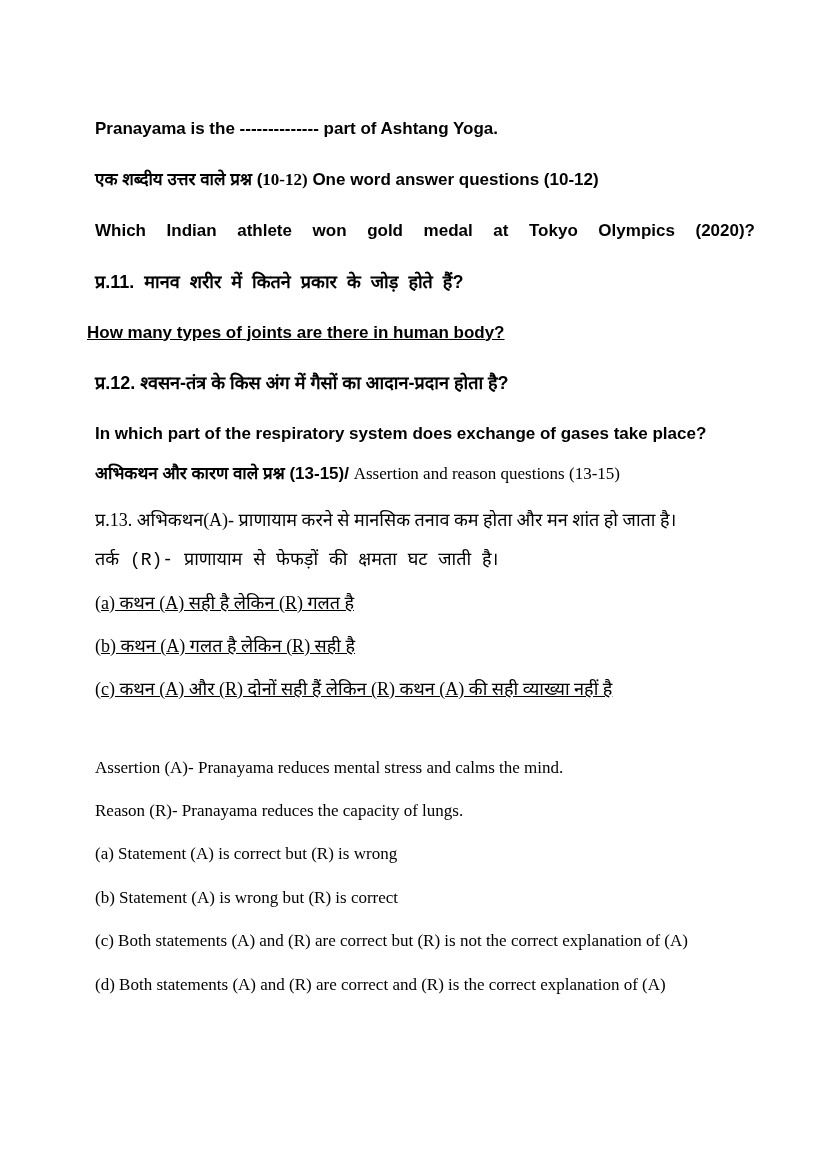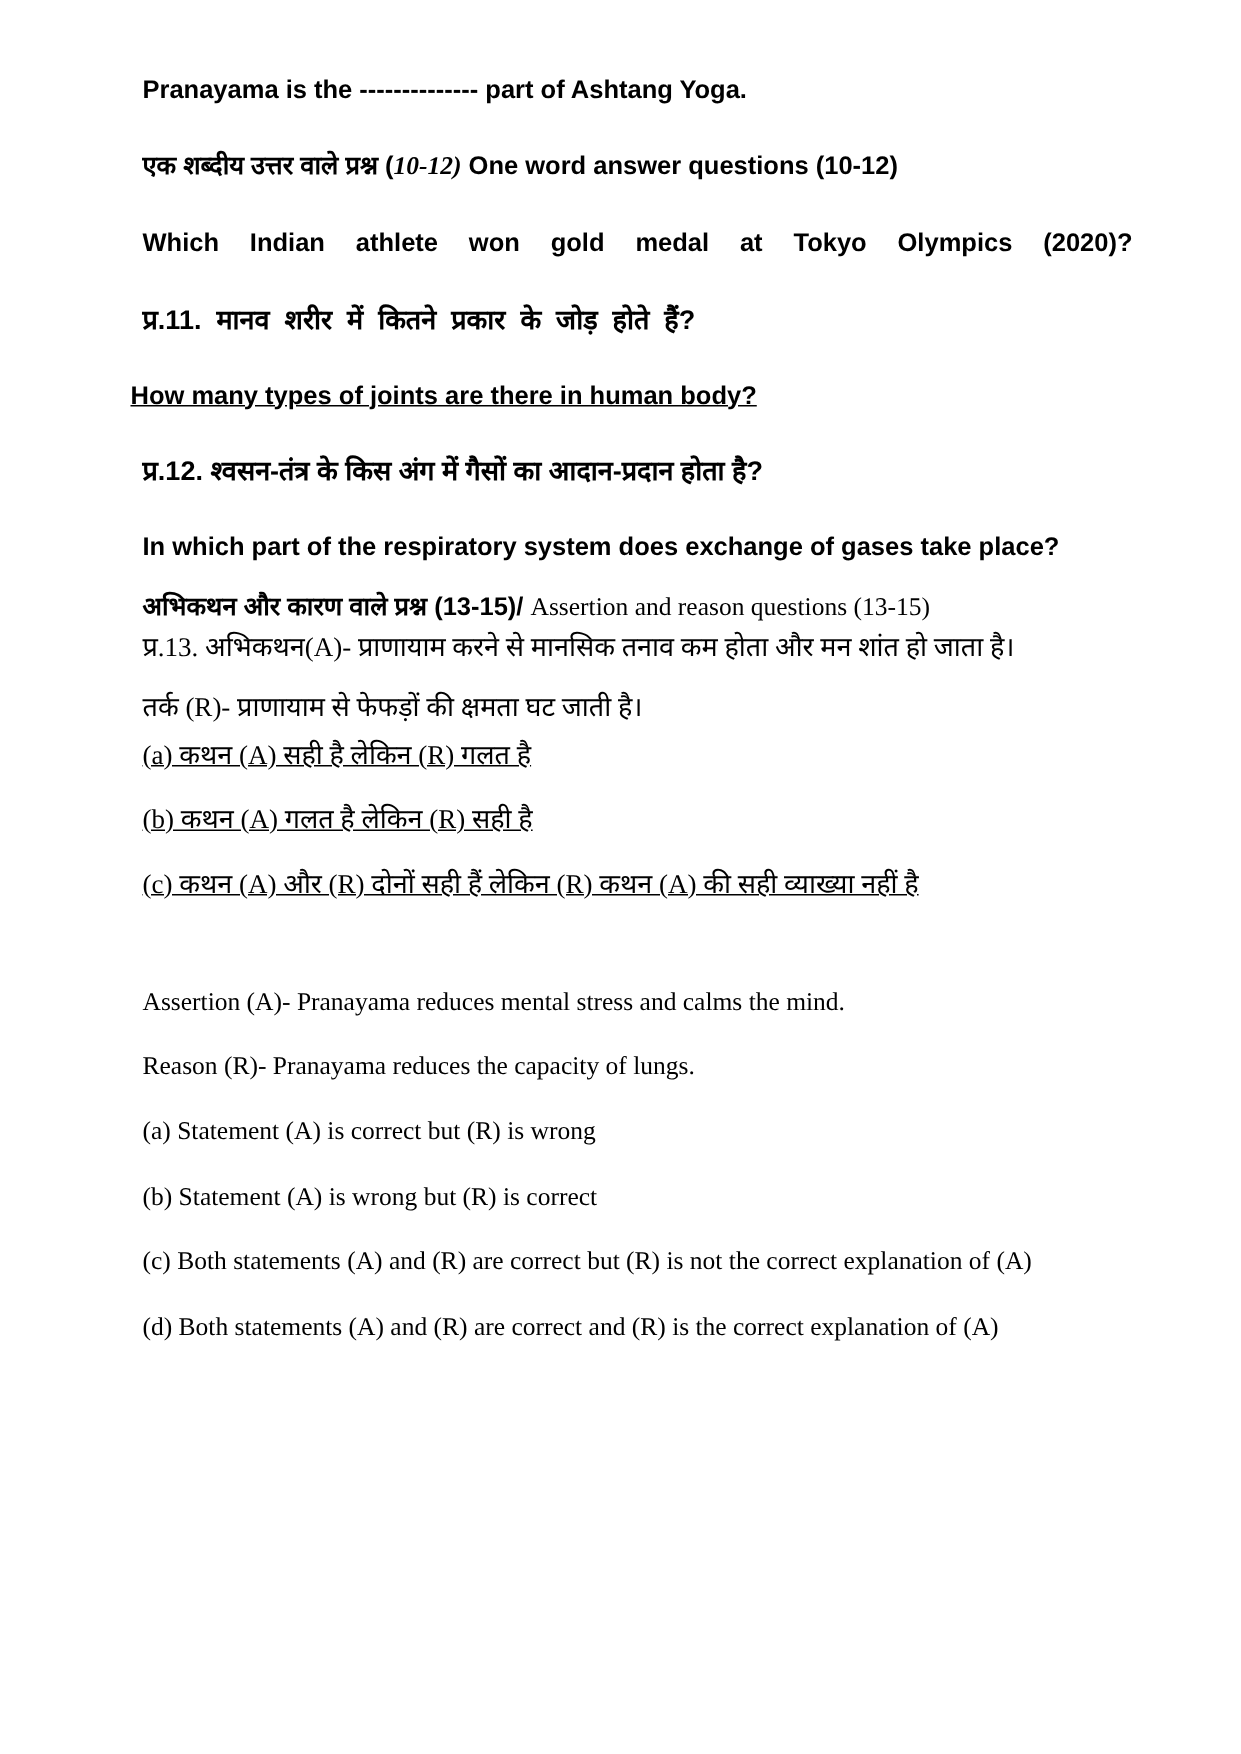--- a/index.html
+++ b/index.html
@@ -8,42 +8,42 @@
     width: 827px;
     height: 1169px;
     position: relative;
     overflow: hidden;
     color: #000000;
     font-family: "Liberation Sans", "DejaVu Sans", sans-serif;
   }
   .page {
     position: absolute;
     inset: 0;
-    padding: 47px 72px 0 95px;
+    padding: 116px 72px 0 95px;
     background: #ffffff;
   }
   p { line-height: 1.5; }
 
   .sans  { font-family: "Liberation Sans", "DejaVu Sans", sans-serif; }
   .serif { font-family: "Liberation Serif", "DejaVu Serif", serif; }
   .b { font-weight: bold; }
-  .i { font-style: italic; }
+  .i { }
 
   .fill-blank      { font-size: 17px; margin-bottom: 25px; }
   .heading-oneword { font-size: 17px; margin-bottom: 26px; }
   .q-hindi         { font-size: 18px; margin-bottom: 24px; }
   .q-english       { font-size: 17px; margin-bottom: 25px; }
   .spread          { text-align: justify; text-align-last: justify; }
   .wspace          { word-spacing: 5px; }
   .just            { text-align: justify; }
-  .heading-ar      { font-size: 17px; margin-top: 2px; }
+  .heading-ar      { font-size: 17px; margin-bottom: 20px; margin-top: 2px; }
   .heading-ar .en  { font-family: "Liberation Serif", "DejaVu Serif", serif; font-weight: normal; }
 
   .q13             { font-size: 18px; font-family: "Liberation Serif", "DejaVu Serif", serif; margin-bottom: 12px; line-height: 1.6; }
-  .reason-hi       { font-size: 18px; font-family: Liberation Serif, serif; margin-bottom: 5px; }
+  .reason-hi       { font-size: 18px; font-family: Liberation Mono, monospace; margin-bottom: 16px; }
   .opt-hi          { font-size: 18px; font-family: "Liberation Serif", "DejaVu Serif", serif; margin-bottom: 16px; text-decoration: underline; }
 
   .en-block-start  { margin-top: 52px; }
   .en-line         { font-size: 17px; font-family: "Liberation Serif", "DejaVu Serif", serif; margin-bottom: 17px; line-height: 1.55; }
   .en-opt-wrap     { text-align: justify; }
 </style>
 </head>
 <body>
 
 <div class="page">

